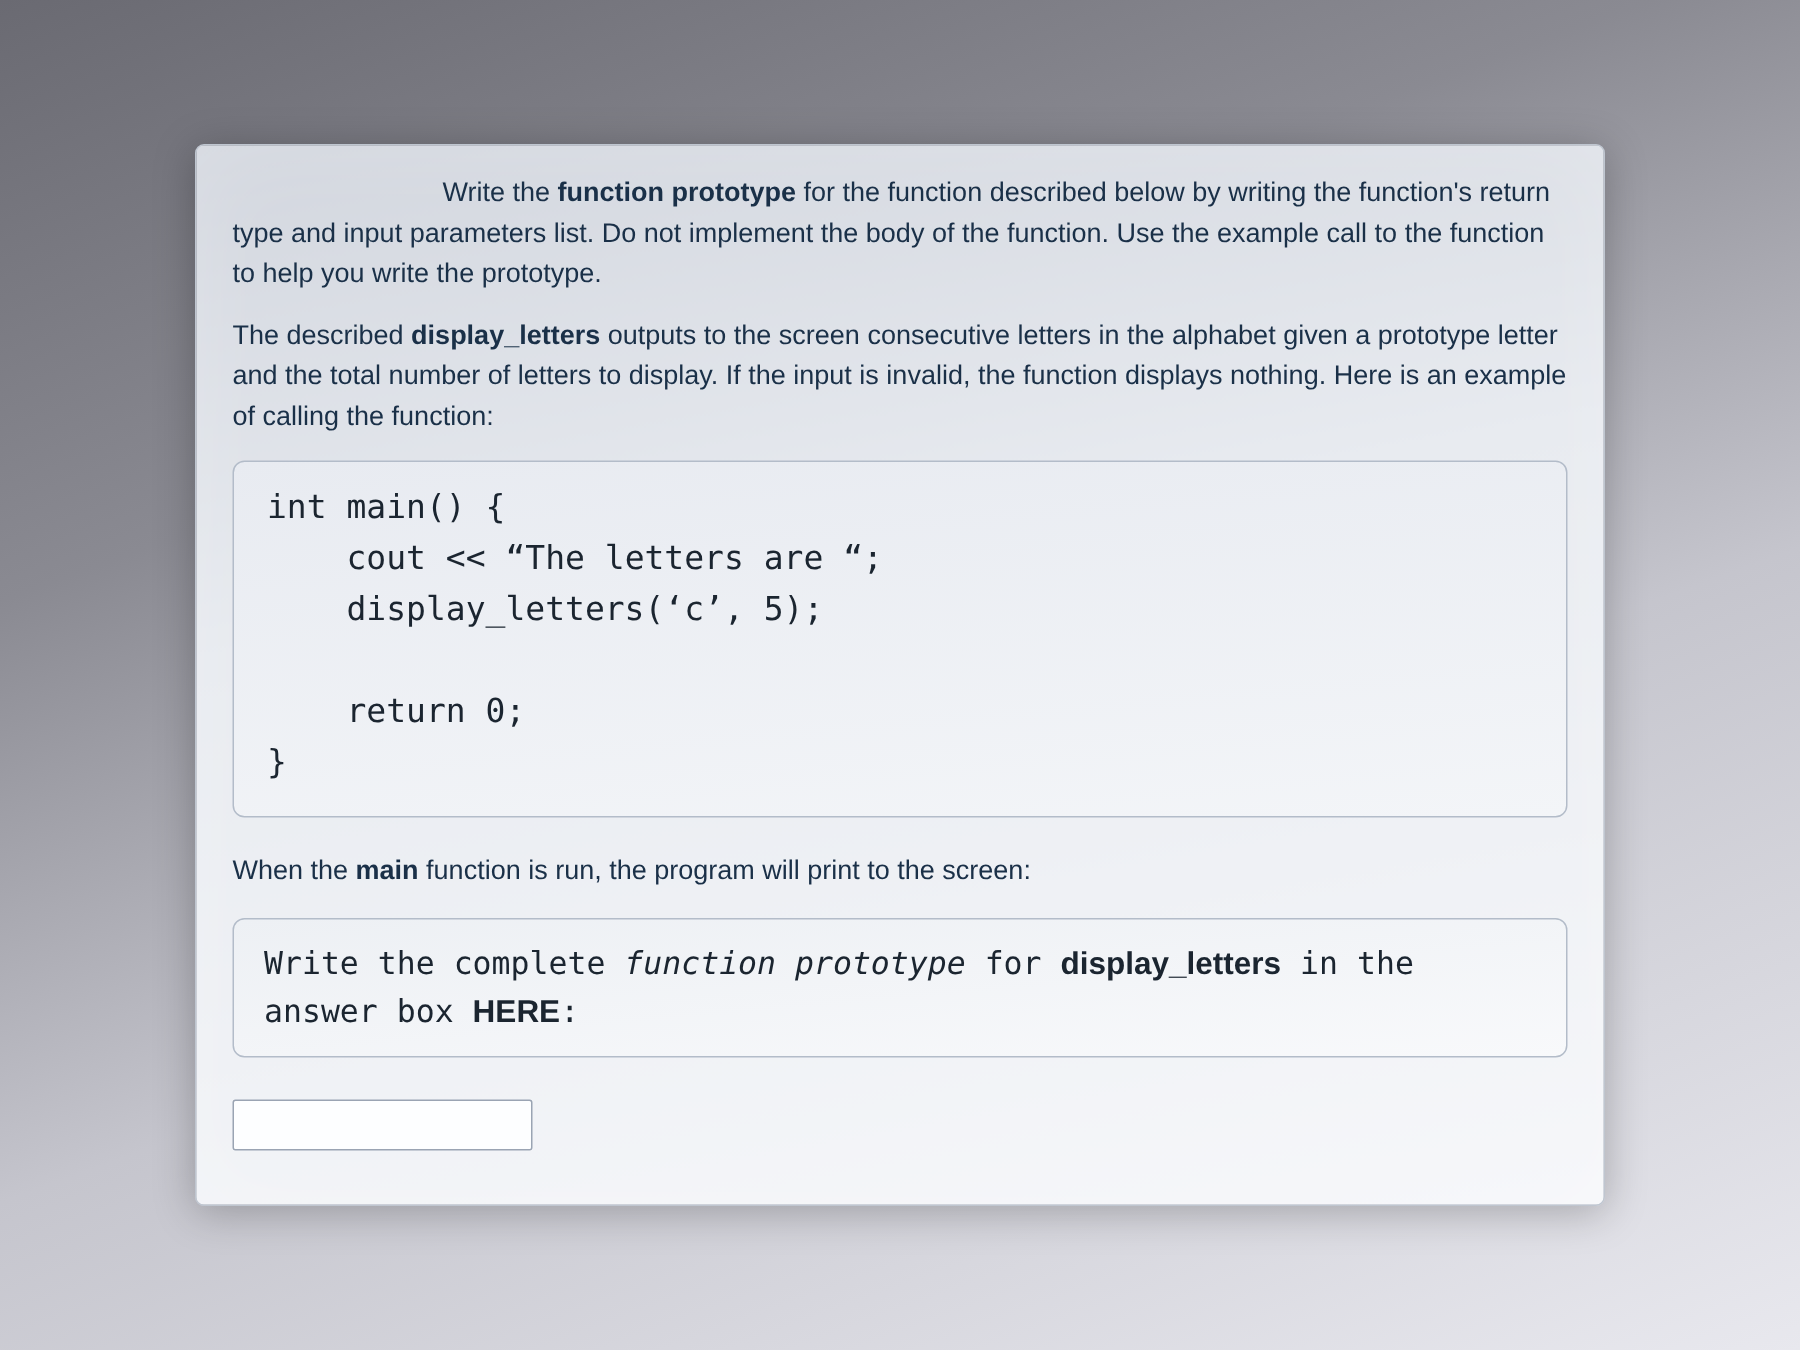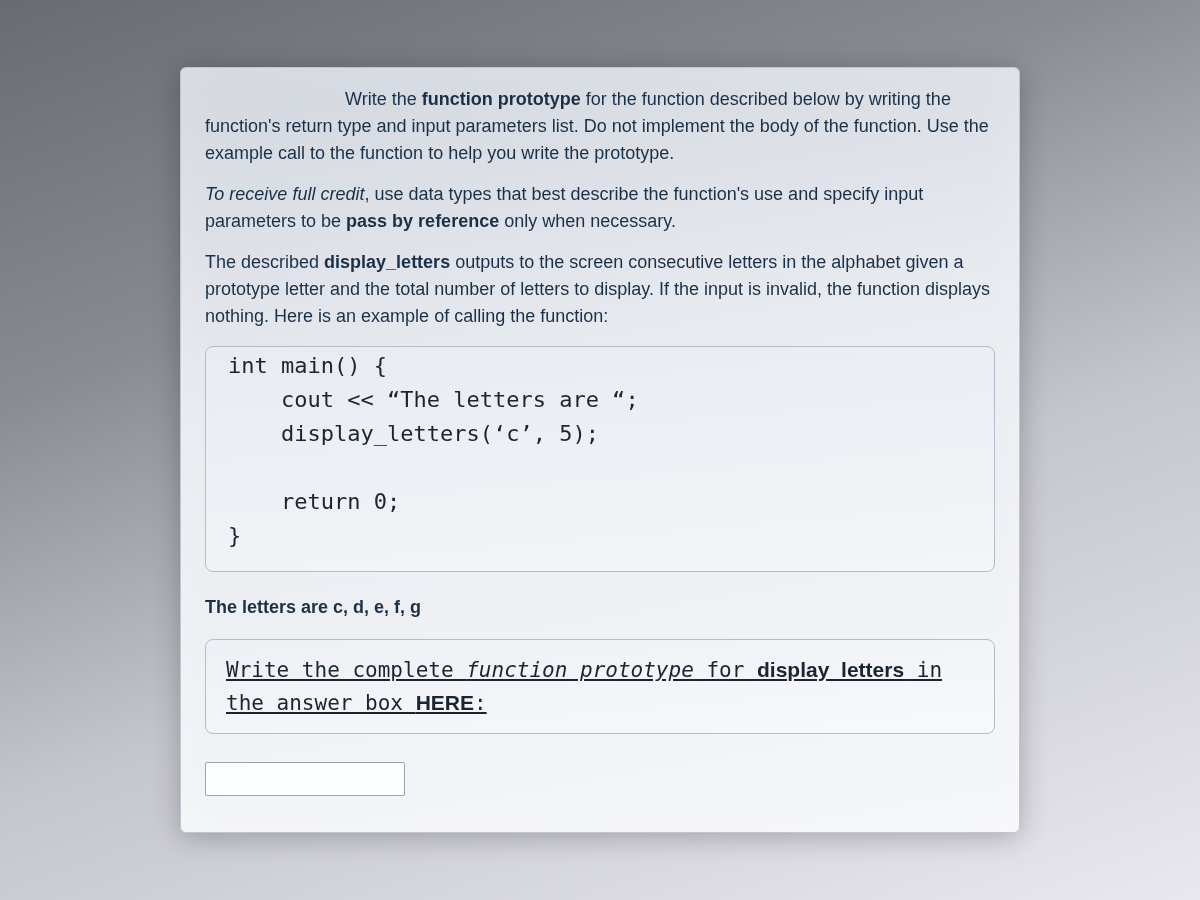--- a/index.html
+++ b/index.html
@@ -8,59 +8,58 @@
       height: 900px;
       background: linear-gradient(160deg, #6a6a72 0%, #8a8a92 30%, #c5c5cd 60%, #e8e8ee 100%);
       font-family: -apple-system, BlinkMacSystemFont, "Segoe UI", Arial, sans-serif;
       display: flex;
       align-items: center;
       justify-content: center;
       overflow: hidden;
       color: #18304a;
     }
     .sheet {
-      width: 840px;
+      width: 940px;
       background: linear-gradient(170deg, #d2d6de 0%, #e8ebf0 40%, #f6f7fa 100%);
       border: 1px solid #bfc6d0;
       border-radius: 6px;
       padding: 10px 24px 36px 24px;
       box-shadow: 0 4px 28px rgba(0,0,0,0.25), inset 0 0 60px rgba(255,255,255,0.2);
     }
     .para {
       font-size: 18px;
       line-height: 1.5;
       color: #1a3048;
       margin: 8px 0 14px 0;
     }
     .para.first { text-indent: 140px; }
     .italic { font-style: italic; }
     strong { font-weight: 700; }
     .codebox {
       border: 1px solid #b3bcc9;
       border-radius: 8px;
       background: linear-gradient(175deg, #e8ebf1 0%, #f3f5f8 100%);
-      padding: 2px 22px 18px 22px;
+      padding: 14px 22px 18px 22px;
       margin: 16px 0 22px 0;
       font-family: "SFMono-Regular", Menlo, Consolas, monospace;
       font-size: 22px;
       line-height: 1.55;
       color: #1b2530;
       white-space: pre;
     }
     .promptbox {
       border: 1px solid #b3bcc9;
       border-radius: 8px;
       background: linear-gradient(175deg, #edf0f4 0%, #f8f9fb 100%);
       padding: 14px 20px;
       margin: 18px 0 28px 0;
       font-family: "SFMono-Regular", Menlo, Consolas, monospace;
       font-size: 21px;
       line-height: 1.5;
       color: #1b2530;
-      text-decoration: underline;
     }
     .promptbox .kw { font-style: italic; }
     .promptbox .bold { font-weight: 700; }
     .promptbox .sans { font-family: -apple-system, BlinkMacSystemFont, "Segoe UI", Arial, sans-serif; }
     .answerbox {
       width: 200px;
       height: 34px;
       border: 1px solid #9aa4b3;
       background: #fdfeff;
       border-radius: 2px;
@@ -72,39 +71,36 @@
   </style>
 </head>
 <body>
 
 <div class="sheet">
 
   <p class="para first">
     <span>Write the </span><strong>function prototype</strong><span> for the function described below by writing the function's return type and input parameters list. Do not implement the body of the function. Use the example call to the function to help you write the prototype.</span>
   </p>
 
-  <p class="para italic">
-    <span>To receive full credit</span><span style="font-style:normal">, use data types that best describe the function's use and specify input parameters to be </span><strong style="font-style:normal">pass by reference</strong><span style="font-style:normal"> only when necessary.</span>
-  </p>
 
   <p class="para">
     <span>The described </span><strong>display_letters</strong><span> outputs to the screen consecutive letters in the alphabet given a prototype letter and the total number of letters to display. If the input is invalid, the function displays nothing.  Here is an example of calling the function:</span>
   </p>
 
   <div class="codebox"><span>int main() {</span>
 <span><span>    cout &lt;&lt; </span><span>“The letters are “</span><span>;</span></span>
 <span><span>    display_letters(</span><span>‘c’</span><span>, 5);</span></span>
 <span></span>
 <span>    return 0;</span>
 <span>}</span></div>
 
+  <p class="para">
+    <span>When the </span><strong>main</strong><span> function is run, the program will print to the screen:</span>
+  </p>
 
-  <p class="para">
-    <strong>The letters are c, d, e, f, g</strong>
-  </p>
 
   <div class="promptbox">
     <span>Write the complete </span><span class="kw">function prototype</span><span> for </span><span class="sans bold">display_letters</span><span> in the answer box </span><span class="sans bold">HERE</span><span>:</span>
   </div>
 
   <input type="text" class="answerbox" value="" style="">
 
 </div>
 
 </body></html>

